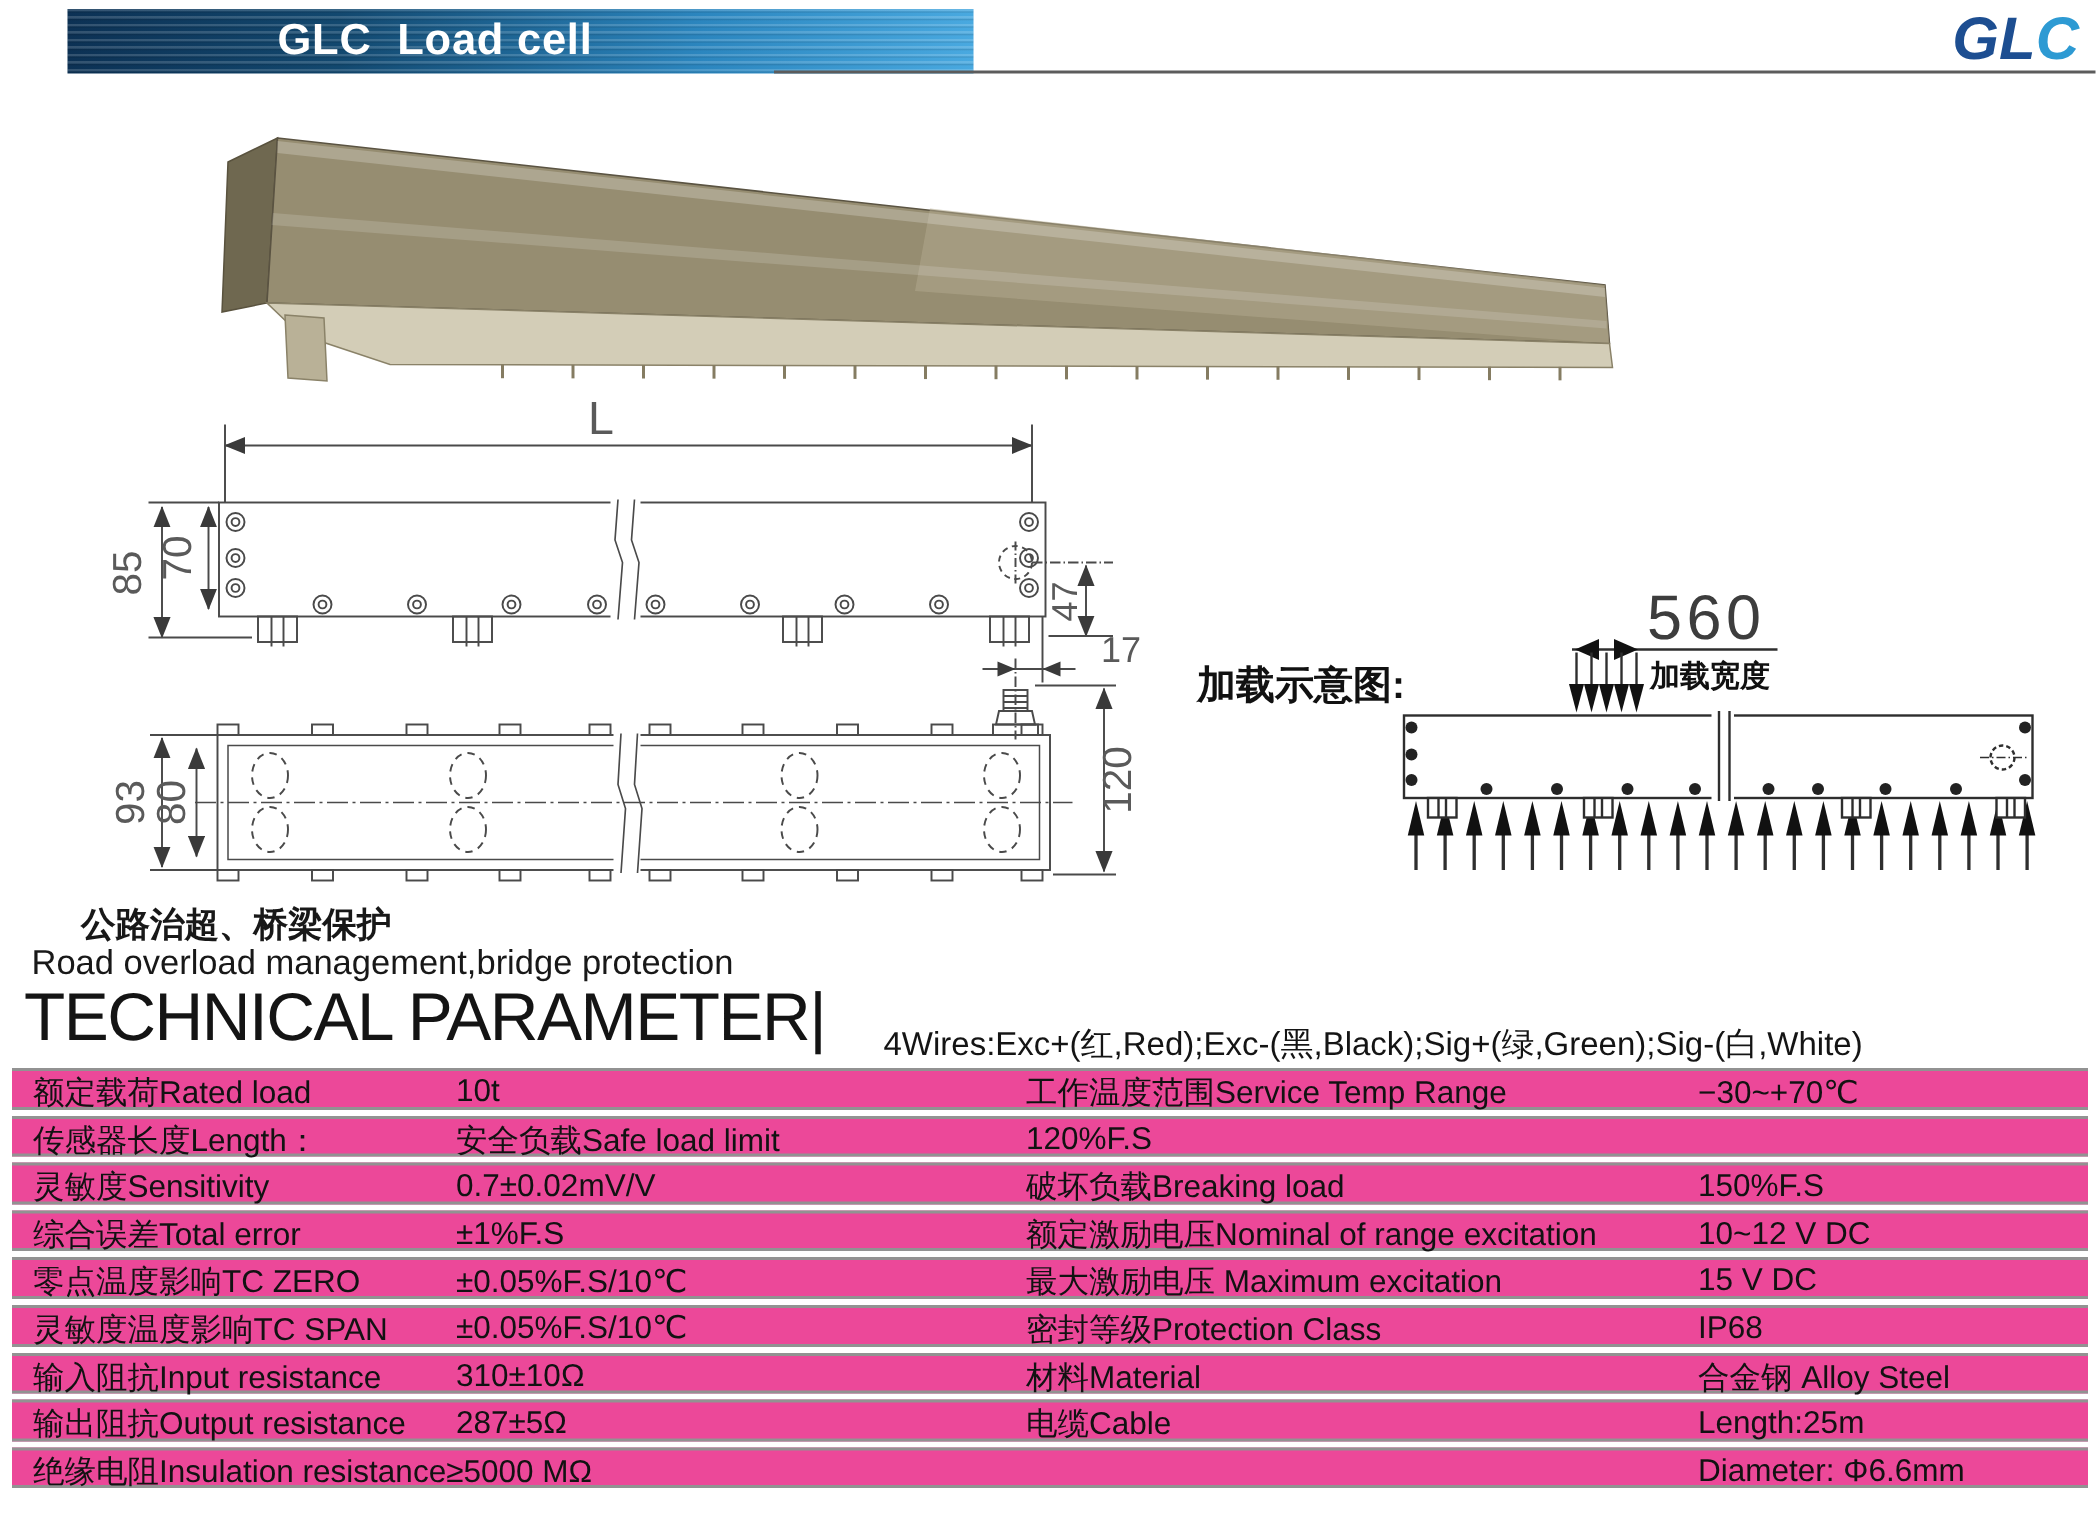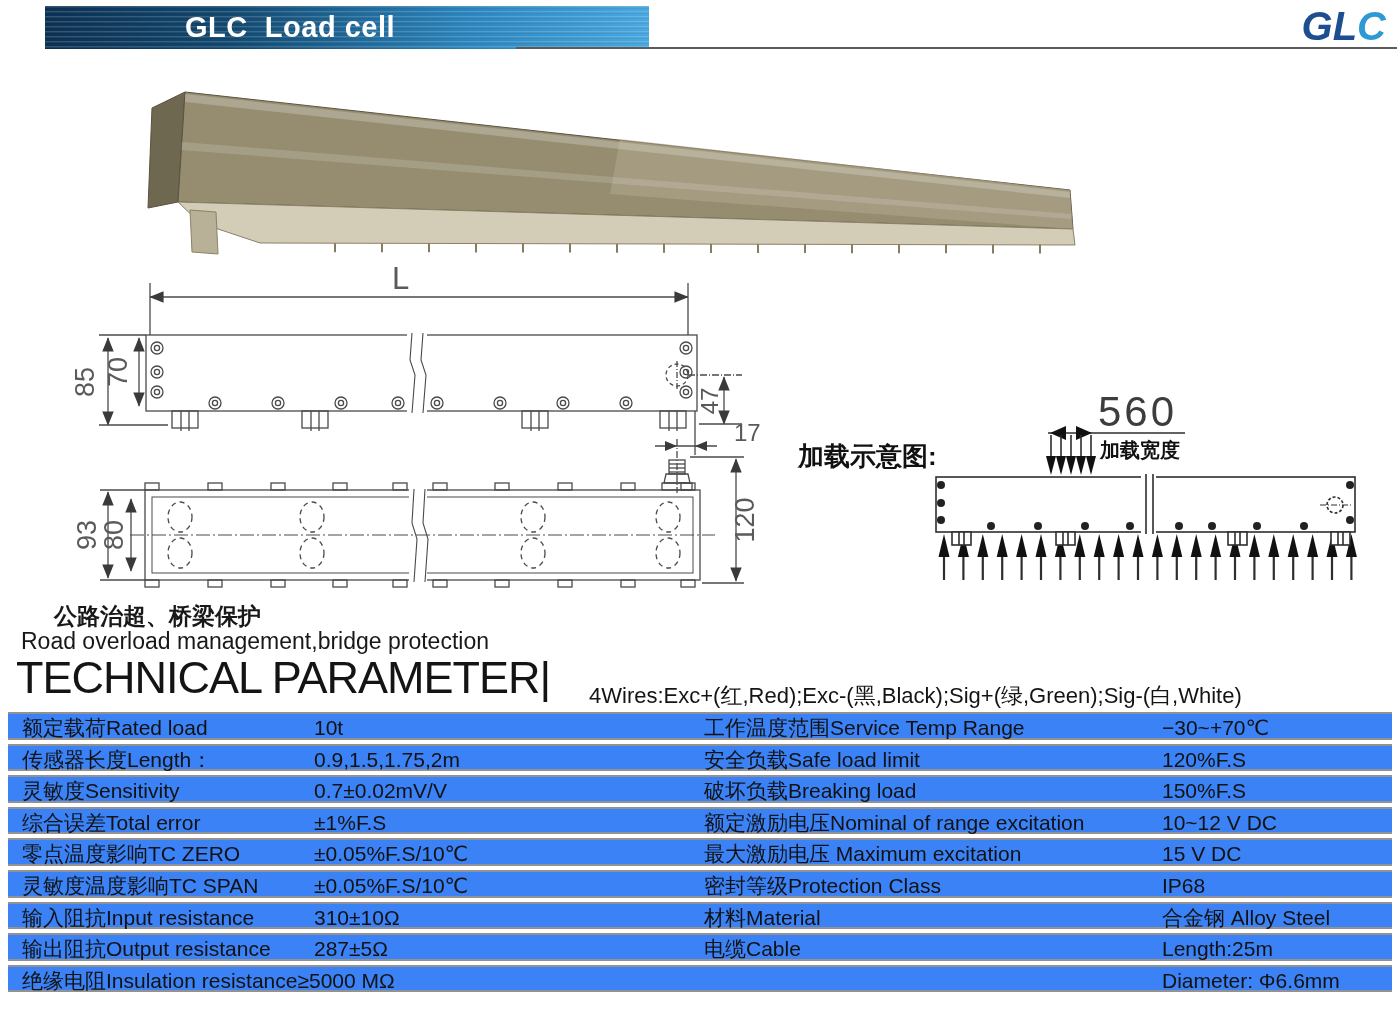--- a/index.html
+++ b/index.html
@@ -13,23 +13,23 @@
     font-size:29px;font-weight:bold;letter-spacing:.5px;white-space:pre;}
   .header-rule{position:absolute;left:516px;top:47px;width:881px;height:2px;background:#5c5c5c;}
   .brand{position:absolute;top:5px;right:14px;font-size:40px;font-weight:bold;line-height:42px;font-style:italic;}
   .drawings{position:absolute;left:0;top:255px;}
   .photo{position:absolute;left:140px;top:82px;}
   .app-zh{position:absolute;left:21px;top:601px;font-size:23px;font-weight:600;color:#181818;margin-left:33px;}
   .app-en{position:absolute;left:21px;top:628px;font-size:23px;color:#181818;}
   .section-title{position:absolute;left:16px;top:652px;font-size:45px;letter-spacing:-1px;color:#141414;}
   .wiring{position:absolute;left:557px;top:681px;font-size:22px;color:#141414;margin-left:32px;}
   .ptable{position:absolute;left:8px;top:712px;width:1384px;display:flex;flex-direction:column;gap:4px;}
-  .trow{height:23.6px;background:#3b82f6;border-top:2px solid #929292;border-bottom:2px solid #929292;
+  .trow{height:23.6px;background:#ec4899;border-top:2px solid #929292;border-bottom:2px solid #929292;
     display:grid;grid-template-columns:296px 380px 448px auto;align-items:center;
-    font-size:21px;color:#121212;gap:10px;}
+    font-size:21px;color:#121212;}
   .trow span{white-space:nowrap;overflow:visible;}
   .trow .c1{padding-left:14px;}
   svg text{fill:#4a4a4a;}
   .dimtxt{font-size:27px;fill:#5a5a5a;}
   .dimtxt-s{font-size:24px;fill:#5a5a5a;}
   .cjk{font-weight:bold;fill:#111;}
 </style>
 </head>
 <body>
 
@@ -343,21 +343,20 @@
 
 <div class="ptable">
     <div class="trow">
       <span class="c1">额定载荷Rated load</span>
       <span class="c2">10t</span>
       <span class="c3">工作温度范围Service Temp Range</span>
       <span class="c4">−30~+70℃</span>
     </div>
     <div class="trow">
       <span class="c1">传感器长度Length：</span>
-      <span class="c2">0.9,1.5,1.75,2m</span>
       <span class="c3">安全负载Safe load limit</span>
       <span class="c4">120%F.S</span>
     </div>
     <div class="trow">
       <span class="c1">灵敏度Sensitivity</span>
       <span class="c2">0.7±0.02mV/V</span>
       <span class="c3">破坏负载Breaking load</span>
       <span class="c4">150%F.S</span>
     </div>
     <div class="trow">

